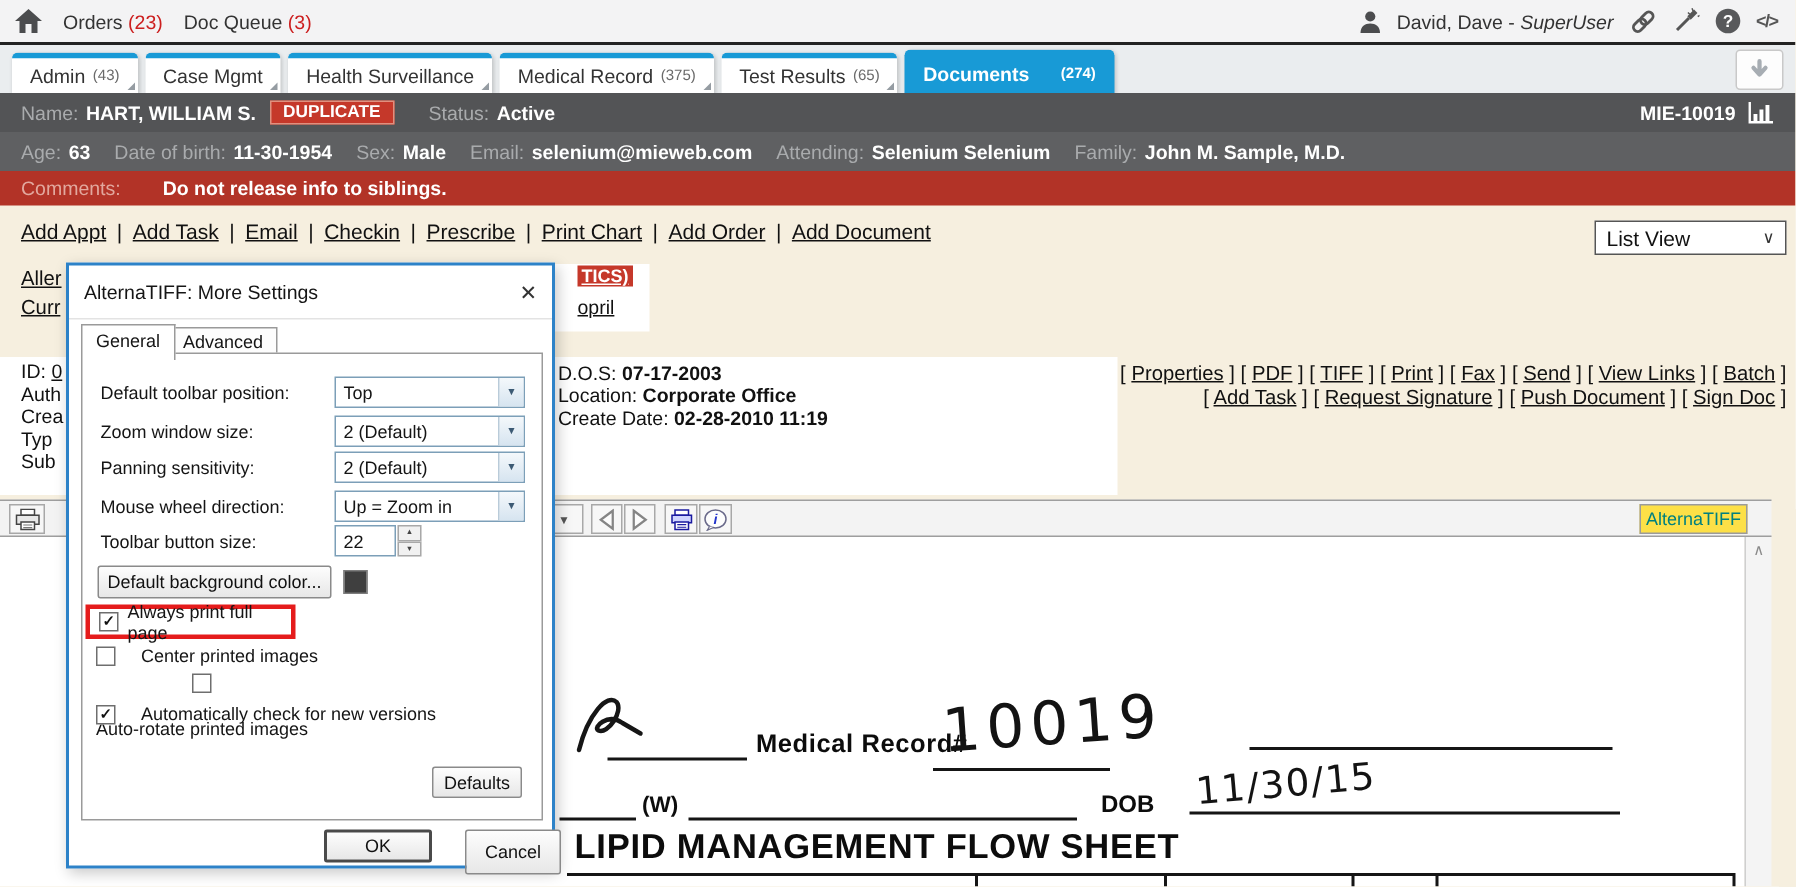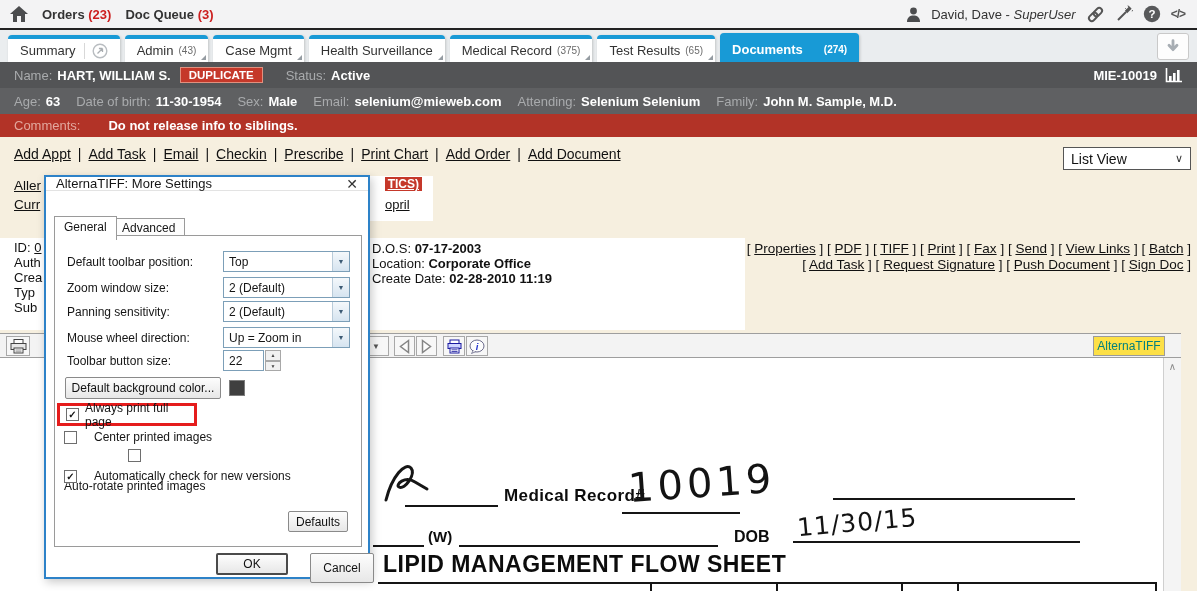--- a/index.html
+++ b/index.html
@@ -5,21 +5,21 @@
   * { box-sizing: border-box; margin: 0; padding: 0; }
   html,body { width:1197px; height:591px; }
   body { font-family: "Liberation Sans", sans-serif; }
   #app { position:relative; width:1197px; height:591px; overflow:hidden; background:#f6efdf; }
   .abs { position:absolute; }
   .lnk { color:#111; text-decoration:underline; cursor:pointer; }
 
   
   #topbar { position:absolute; left:0; top:0; width:1197px; height:30px; background:#f3f3f4;
             border-bottom:2px solid #222; display:flex; align-items:center; font-size:13px; color:#333; }
-  .nav-item { margin-left:14px; cursor:pointer; white-space:nowrap;font-weight:bold; }
+  .nav-item { margin-left:14px; cursor:pointer; white-space:nowrap; }
   .cnt-red { color:#cc1f1f; }
   #topbar-right { margin-left:auto; display:flex; align-items:center; gap:10px; margin-right:12px; }
   .tb-icon { display:inline-flex; align-items:center; justify-content:center; cursor:pointer; }
   .code-icon { font-weight:bold; color:#555; font-size:12px; letter-spacing:-1px; }
 
   
   #tabbar { position:absolute; left:0; top:30px; width:1197px; height:32px; background:#eaedef;
             display:flex; align-items:flex-end; padding-left:8px; gap:5px; }
   .tab { position:relative; height:27px; background:#fff; border-radius:4px 4px 0 0; border-top:4px solid #189ad6;
          padding:0 12px; display:flex; align-items:center; gap:5px; font-size:13px; color:#333;
@@ -84,21 +84,21 @@
   #scroll-up { position:absolute; left:0; top:0; width:17px; height:17px; display:flex; align-items:center;
                justify-content:center; color:#8a8a8a; font-size:10px; cursor:pointer; }
   .scanline { position:absolute; background:#151515; height:2px; }
   .scanvline { position:absolute; background:#151515; width:2px; }
   .scan-print { position:absolute; color:#0c0c0c; font-weight:bold; }
   .scan-hand { position:absolute; color:#131313; font-family:"DejaVu Sans", sans-serif; }
 
   
   #dialog { position:absolute; left:44px; top:175px; width:326px; height:404px; background:#fff;
             border:2px solid #2d82c8; z-index:30; box-shadow:2px 3px 9px rgba(0,0,0,.22); font-size:12px; color:#151515; }
-  #dlg-title { position:absolute; left:0; top:0; width:100%; height:14px; display:flex; align-items:center;
+  #dlg-title { position:absolute; left:0; top:0; width:100%; height:36px; display:flex; align-items:center;
                padding:0 10px; font-size:13px; border-bottom:1px solid #e3e3e3; }
   #dlg-close { margin-left:auto; font-size:14px; color:#333; cursor:pointer; line-height:14px; }
   .wtab { position:absolute; border:1px solid #9a9a9a; background:#fff; font-size:12px; padding:3px 9px; cursor:pointer; }
   #wtab-general { left:8px; top:39px; border-bottom:none; z-index:2; padding-bottom:6px; }
   #wtab-advanced { left:66px; top:41px; padding:2px 9px 3px 9px; background:#fdfdfd; }
   #dlg-panel { position:absolute; left:8px; top:58px; width:308px; height:312px; border:1px solid #9a9a9a; background:#fff; }
   .lbl { position:absolute; left:12px; font-size:12px; white-space:nowrap; }
   .combo { position:absolute; left:168px; width:127px; height:21px; border:1px solid #7c9fb8; background:#fff;
            display:flex; align-items:stretch; cursor:pointer; }
   .combo .txt { flex:1; padding:3px 0 0 5px; font-size:12px; }
@@ -173,29 +173,20 @@
             <circle cx="9" cy="9" r="8.2" fill="#58595b"></circle>
             <text x="9" y="13" text-anchor="middle" font-size="11.5" font-weight="bold" fill="#fff">?</text>
           </svg>
       </span>
       <span class="tb-icon code-icon">&lt;/&gt;</span>
     </div>
   </div>
 
   <div id="tabbar">
     <div class="tab">
-      <span>Summary</span>
-      <span class="sum-icon">
-        <svg width="16" height="16" viewBox="0 0 16 16">
-            <circle cx="8" cy="8" r="6.8" fill="none" stroke="#b9bdc1" stroke-width="1.4"></circle>
-            <path d="M5.5 10.5 L10.5 5.5 M10.5 5.5 h-3.6 M10.5 5.5 v3.6" stroke="#a9adb1" stroke-width="1.3" fill="none"></path>
-          </svg>
-      </span>
-    </div>
-    <div class="tab">
       <span>Admin</span>
       <span class="cnt">(43)</span>
       <span class="fold"></span>
     </div>
     <div class="tab">
       <span>Case Mgmt</span>
       <span class="fold"></span>
     </div>
     <div class="tab">
       <span>Health Surveillance</span>

